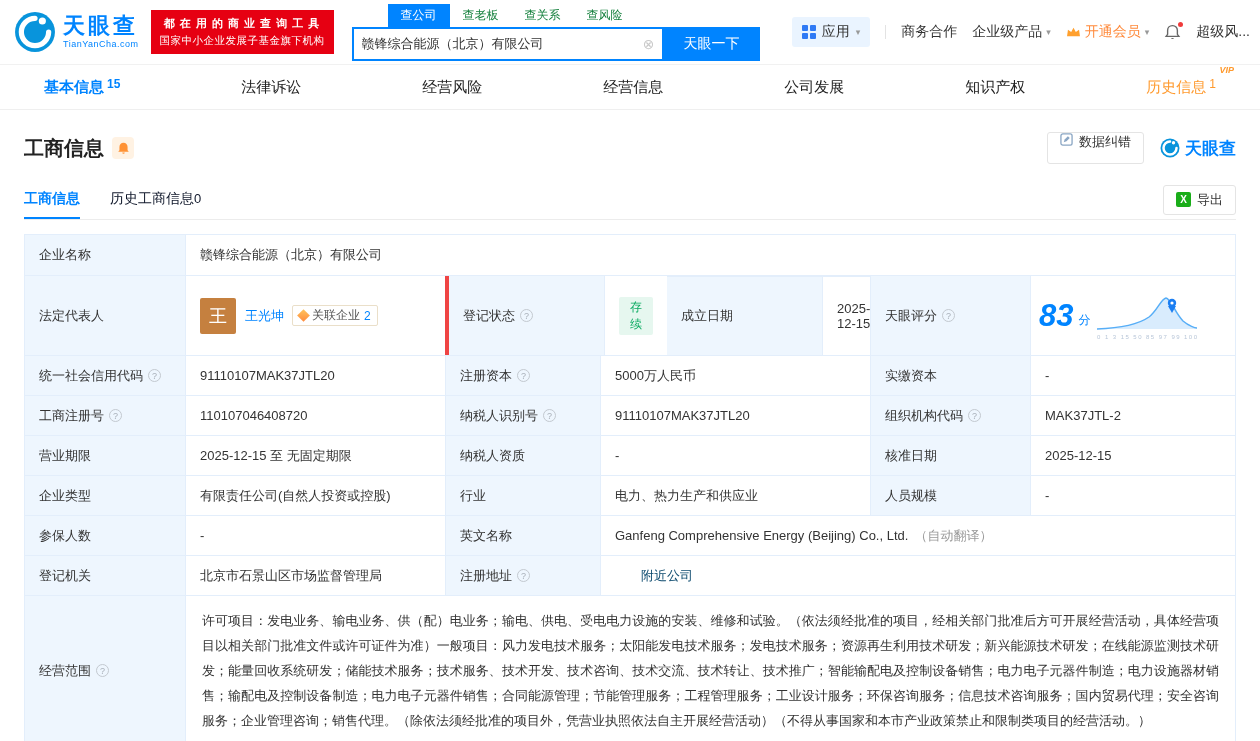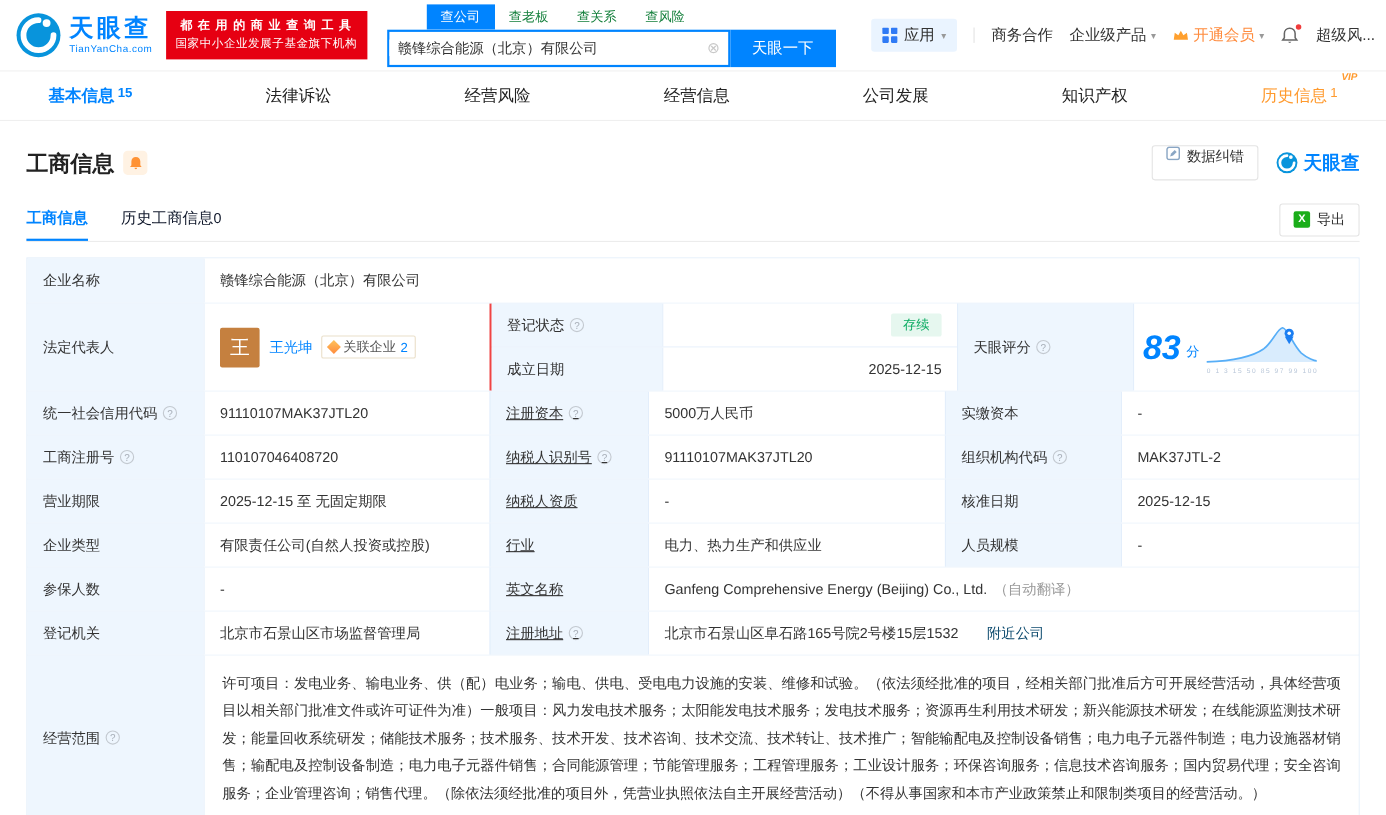--- a/index.html
+++ b/index.html
@@ -68,28 +68,28 @@
   .xlsicon { width:15px; height:15px; background:#1aad19; border-radius:2px; color:#fff; font-size:10px;
     font-weight:700; display:flex; align-items:center; justify-content:center; }
 
   
   .tbl { margin-top:14px; border:1px solid #e3eefb; font-size:13px; }
   .row { display:flex; border-top:1px solid #e3eefb; min-height:40px; align-items:stretch; }
   .row:first-child { border-top:none; }
   .cell { display:flex; align-items:center; padding:9px 14px; border-left:1px solid #e3eefb; }
   .cell:first-child { border-left:none; }
   .lab { background:#eef6fe; color:#333; flex:none; }
-  .c1 { width:160px; } .c2 { width:260px; flex:none; } .c3 { width:144px;text-decoration:underline; } .c4 { width:270px; flex:none; }
+  .c1 { width:160px; } .c2 { width:260px; flex:none; } .c3 { width:155px; } .c4 { width:270px; flex:none; }
   .c5 { width:160px; } .c6 { flex:1; }
   .val { background:#fff; }
   .valwide { flex:1; }
   .q { width:13px; height:13px; min-width:13px; border:1px solid #c3c9d0; border-radius:50%; color:#a8afb8;
     font-size:9px; display:inline-flex; align-items:center; justify-content:center; margin-left:5px; cursor:pointer; }
   .row2 { height:80px; }
-  .midblock { width:425px; flex:none; display:flex; flex-direction:column; border-left:2px solid #ef4444; padding:0; }
+  .midblock { width:425px; flex:none; display:flex; flex-direction:row; border-left:4px solid #ef4444; padding:0; }
   .mrow { flex:1; display:flex; border-top:1px solid #e3eefb; }
   .mrow:first-child { border-top:none; }
   .mrow .lab { width:155px; border-left:none; }
   .mrow .val { flex:1; border-left:1px solid #e3eefb;justify-content:flex-end; }
   .avatar { width:36px; height:36px; background:#c5803f; border-radius:2px; color:#fff; font-size:18px;
     display:flex; align-items:center; justify-content:center; margin-right:9px; }
   .plink { color:#0084ff; cursor:pointer; }
   .reltag { display:inline-flex; align-items:center; gap:4px; border:1px solid #eadfc9; border-radius:2px;
     padding:1px 6px; font-size:12px; color:#555; margin-left:8px; cursor:pointer; }
   .reldiamond { width:9px; height:9px; background:linear-gradient(135deg,#ffc35c,#ff8b3d); transform:rotate(45deg); }
@@ -400,21 +400,20 @@
             <span>登记机关</span>
           </div>
         <div class="cell val c2">
             <span>北京市石景山区市场监督管理局</span>
           </div>
         <div class="cell lab c3">
           <span>注册地址</span>
             <span class="q">?</span>
         </div>
         <div class="cell val valwide">
-          <span>北京市石景山区阜石路165号院2号楼15层1532</span>
           <span class="nearlink">附近公司</span>
         </div>
       </div>
 
       <div class="row">
         <div class="cell lab c1">
           <span>经营范围</span>
             <span class="q">?</span>
         </div>
         <div class="cell val c6 scopeval">许可项目：发电业务、输电业务、供（配）电业务；输电、供电、受电电力设施的安装、维修和试验。（依法须经批准的项目，经相关部门批准后方可开展经营活动，具体经营项目以相关部门批准文件或许可证件为准）一般项目：风力发电技术服务；太阳能发电技术服务；发电技术服务；资源再生利用技术研发；新兴能源技术研发；在线能源监测技术研发；能量回收系统研发；储能技术服务；技术服务、技术开发、技术咨询、技术交流、技术转让、技术推广；智能输配电及控制设备销售；电力电子元器件制造；电力设施器材销售；输配电及控制设备制造；电力电子元器件销售；合同能源管理；节能管理服务；工程管理服务；工业设计服务；环保咨询服务；信息技术咨询服务；国内贸易代理；安全咨询服务；企业管理咨询；销售代理。（除依法须经批准的项目外，凭营业执照依法自主开展经营活动）（不得从事国家和本市产业政策禁止和限制类项目的经营活动。）</div>

